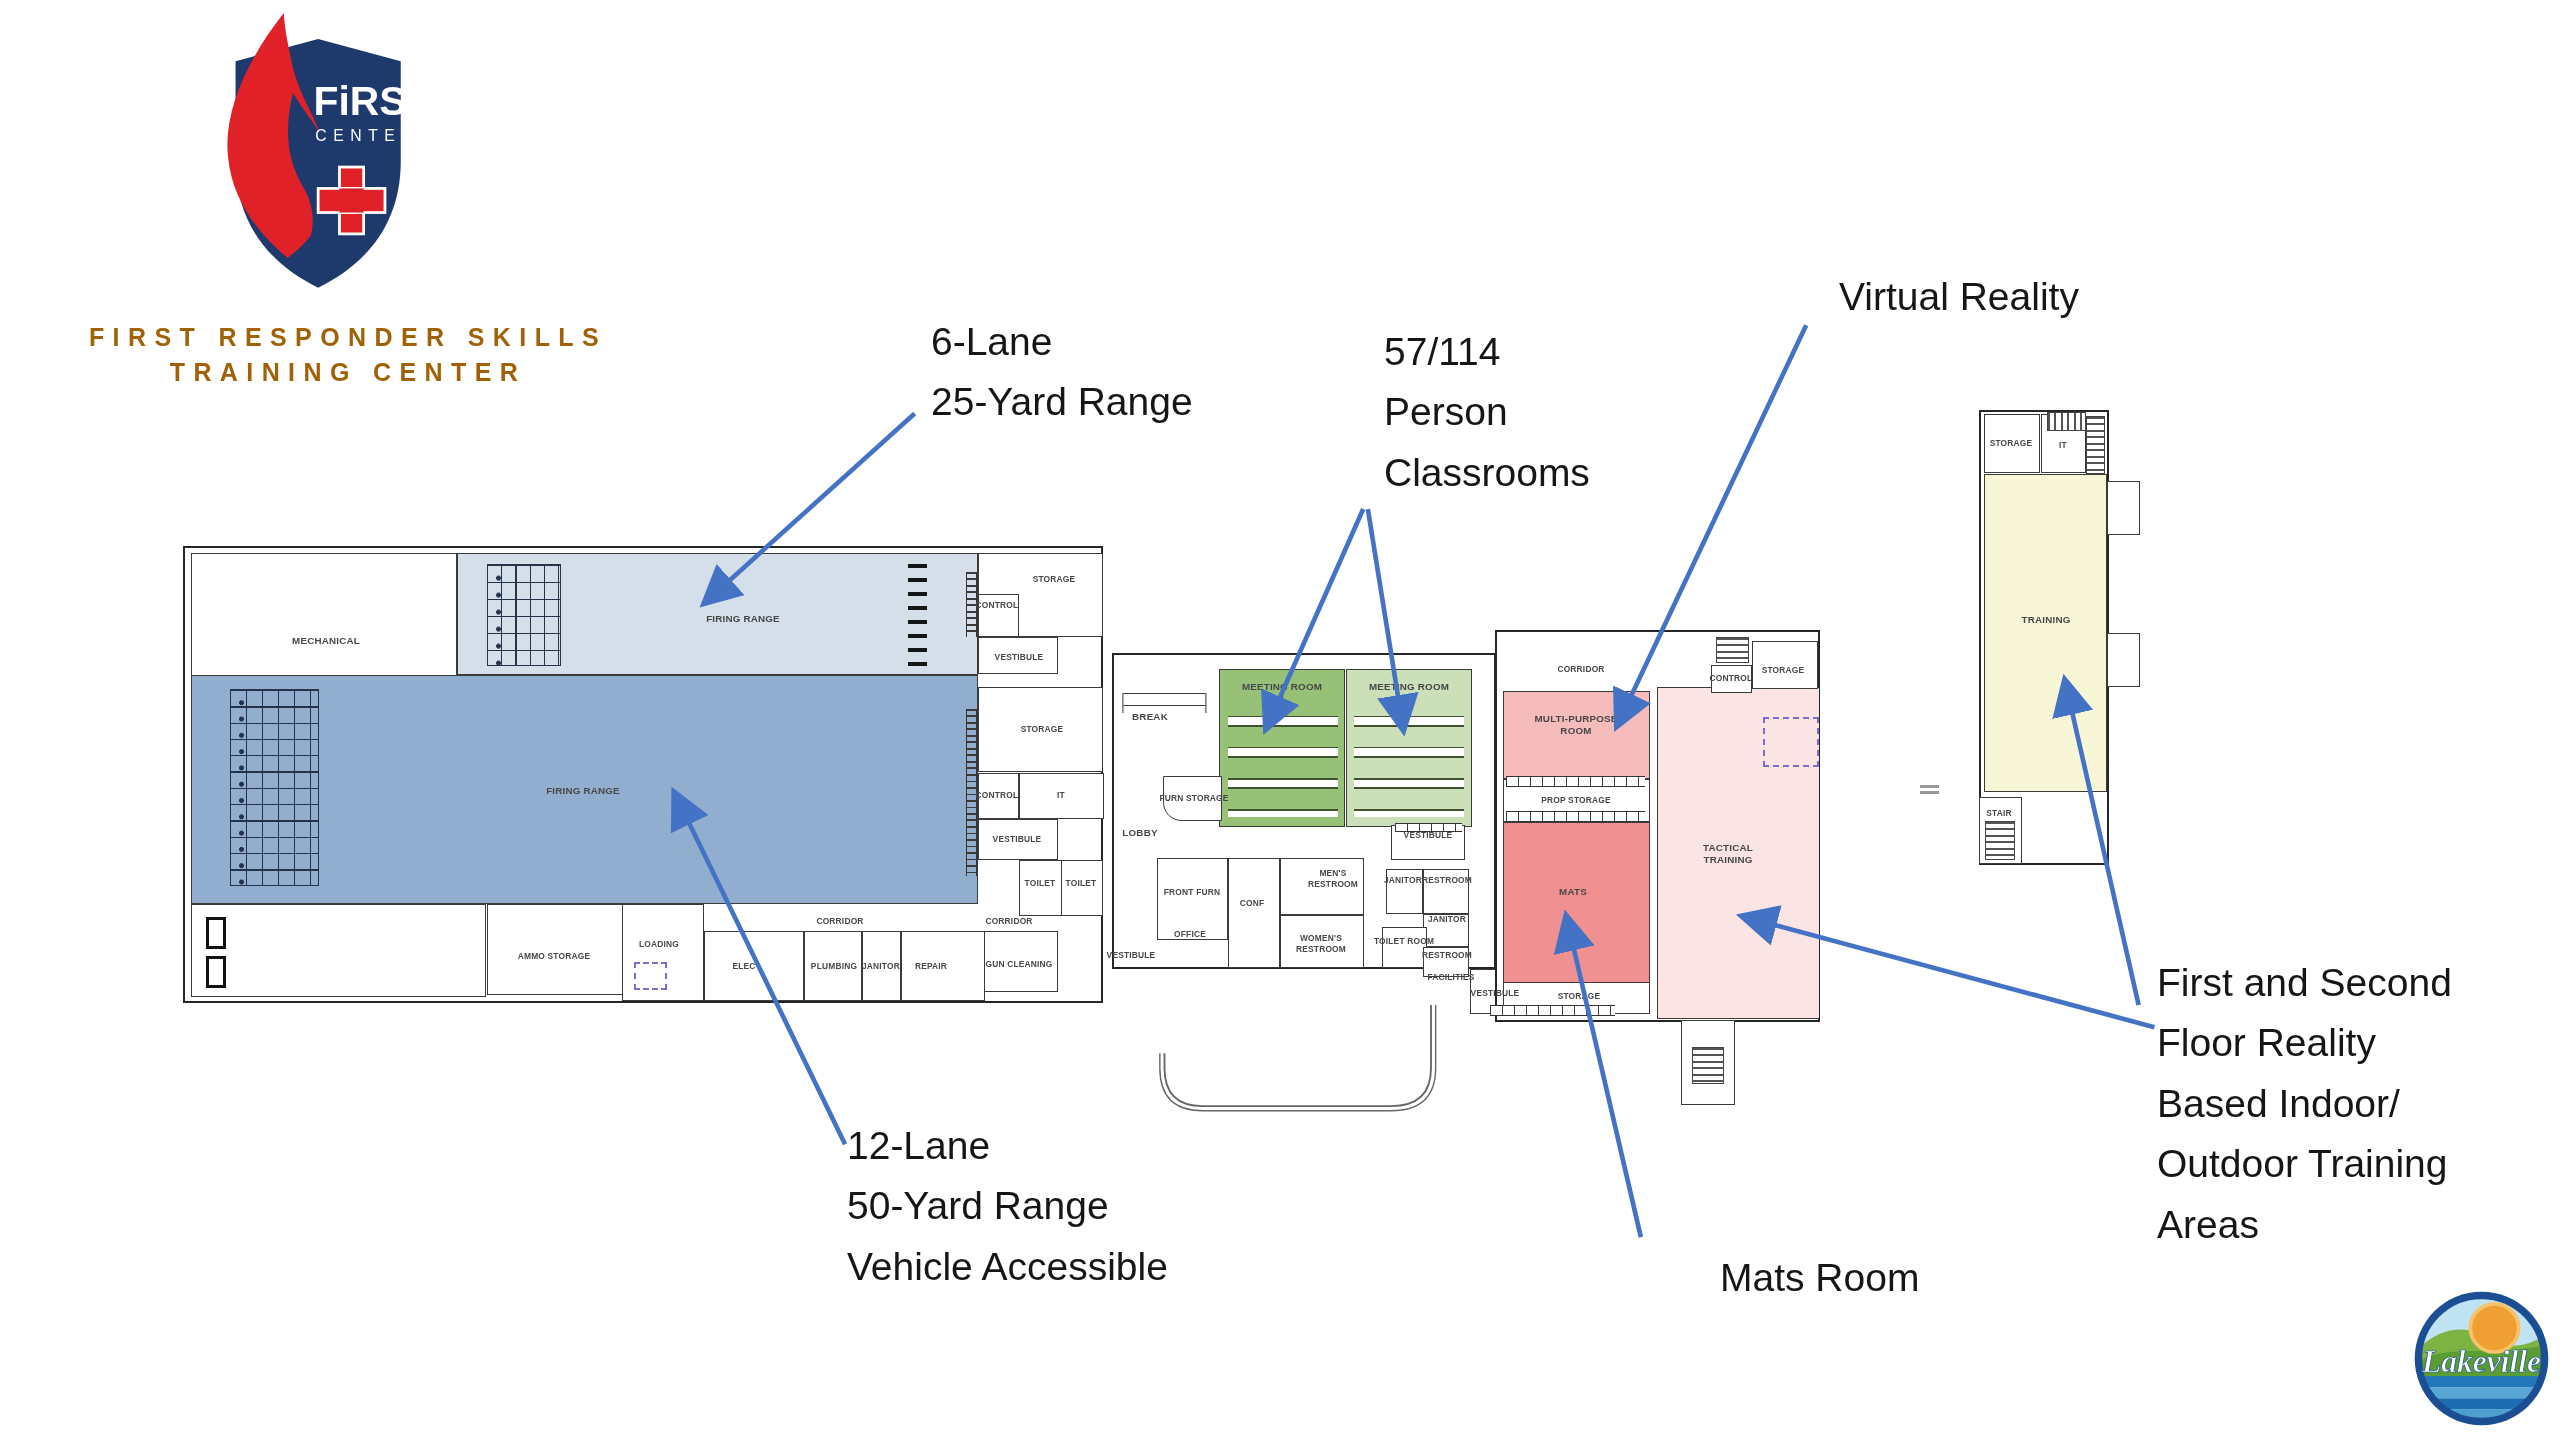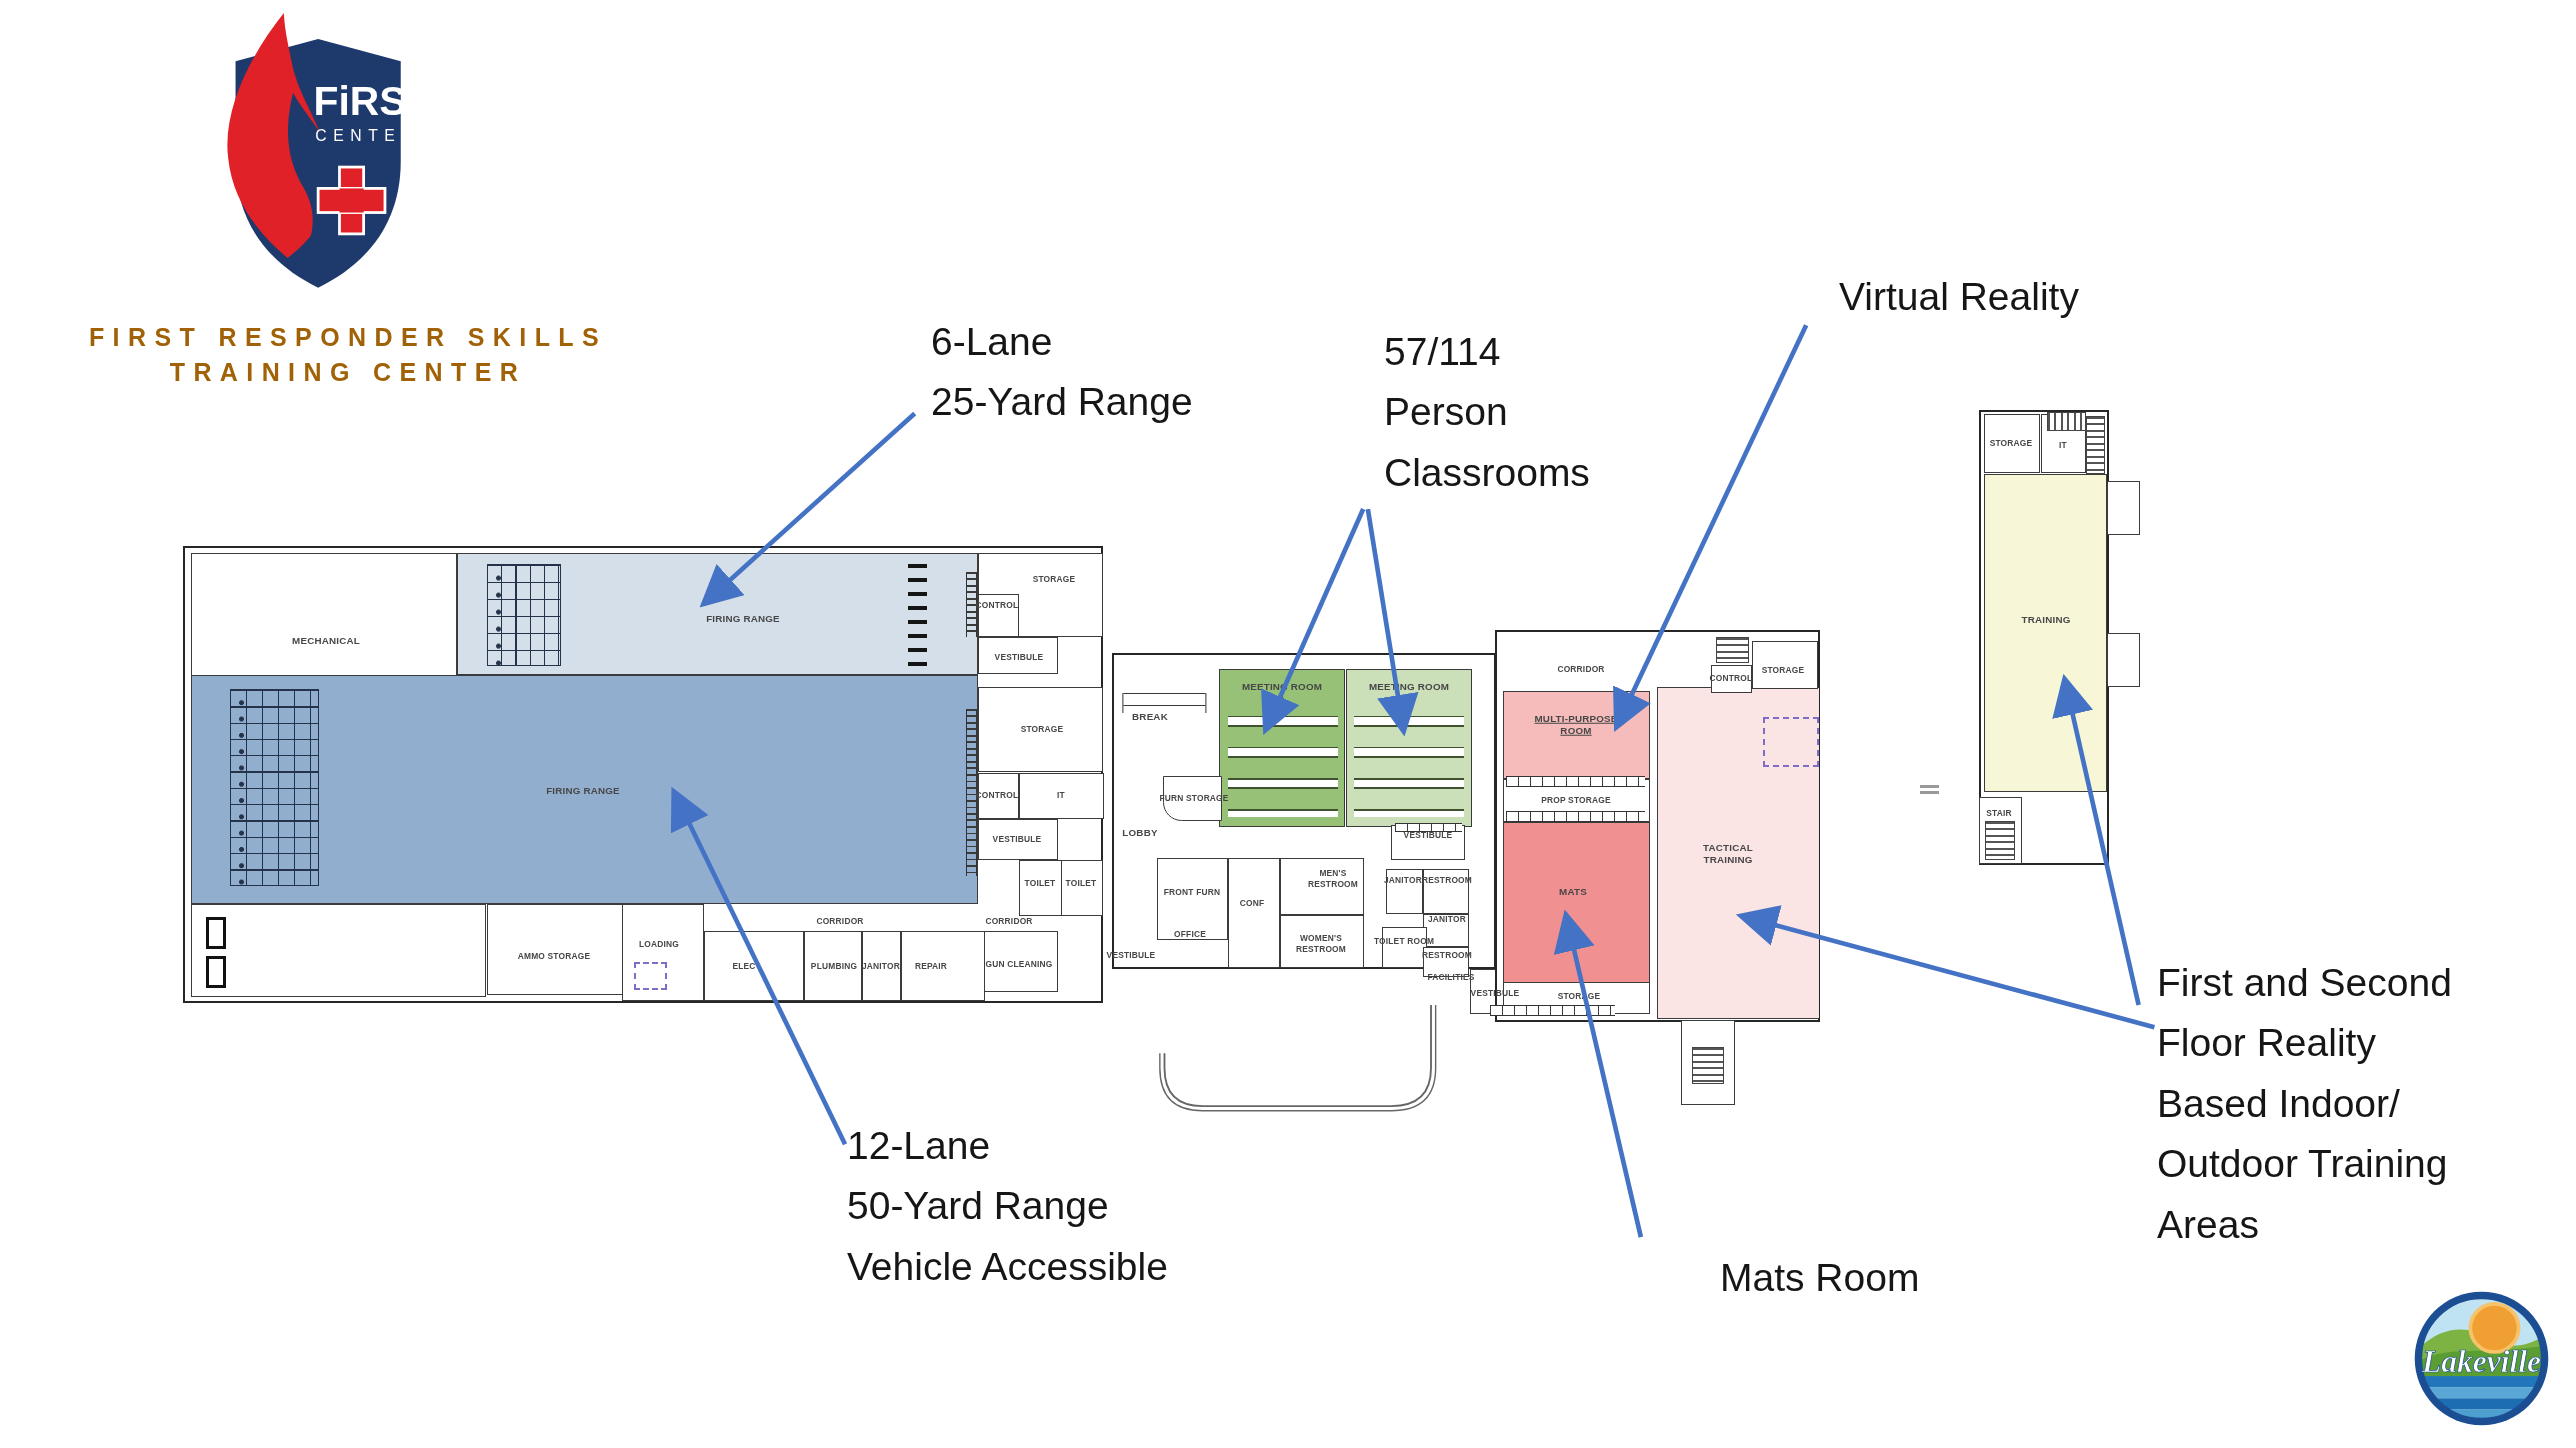--- a/index.html
+++ b/index.html
@@ -280,21 +280,21 @@
     </div>
   <div class="rlabel sm" style="left:1581px;top:669px;">
       <span>CORRIDOR</span>
     </div>
   <div class="rlabel sm" style="left:1731px;top:678px;">
       <span>CONTROL</span>
     </div>
   <div class="rlabel sm" style="left:1783px;top:670px;">
       <span>STORAGE</span>
     </div>
-  <div class="rlabel" style="left:1576px;top:725px;text-decoration:underline;">
+  <div class="rlabel" style="left:1576px;top:725px;">
       <span>MULTI-PURPOSE</span>
       <span>ROOM</span>
     </div>
   <div class="rlabel sm" style="left:1576px;top:800px;">
       <span>PROP STORAGE</span>
     </div>
   <div class="rlabel" style="left:1573px;top:892px;">
       <span>MATS</span>
     </div>
   <div class="rlabel sm" style="left:1579px;top:996px;">

